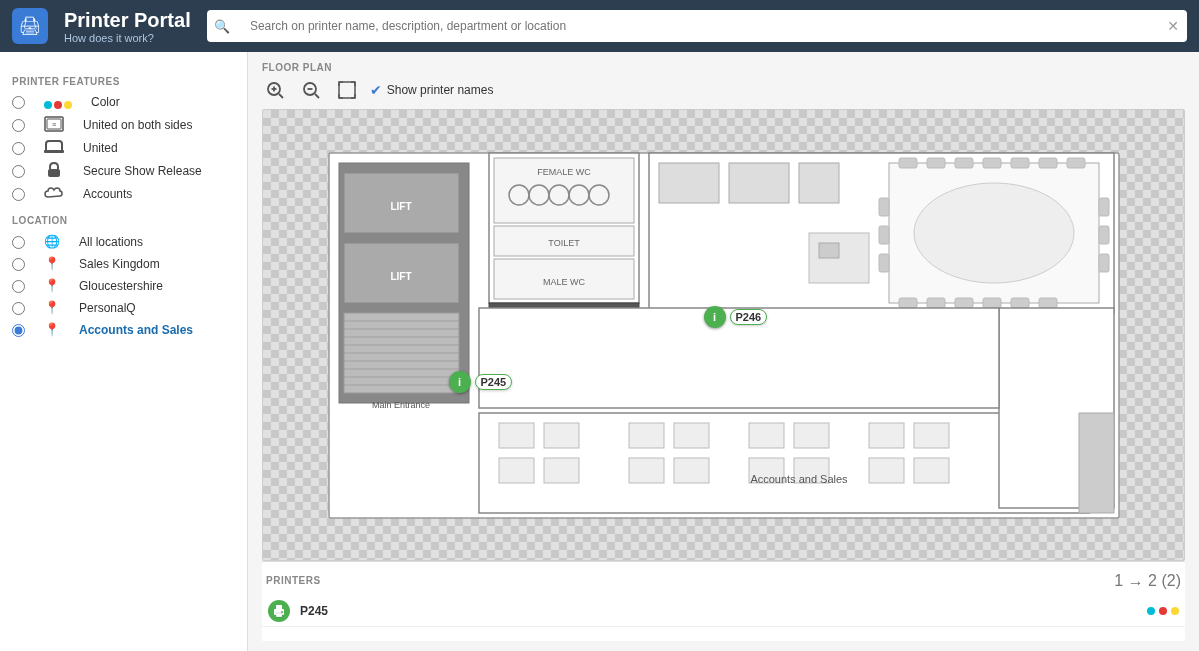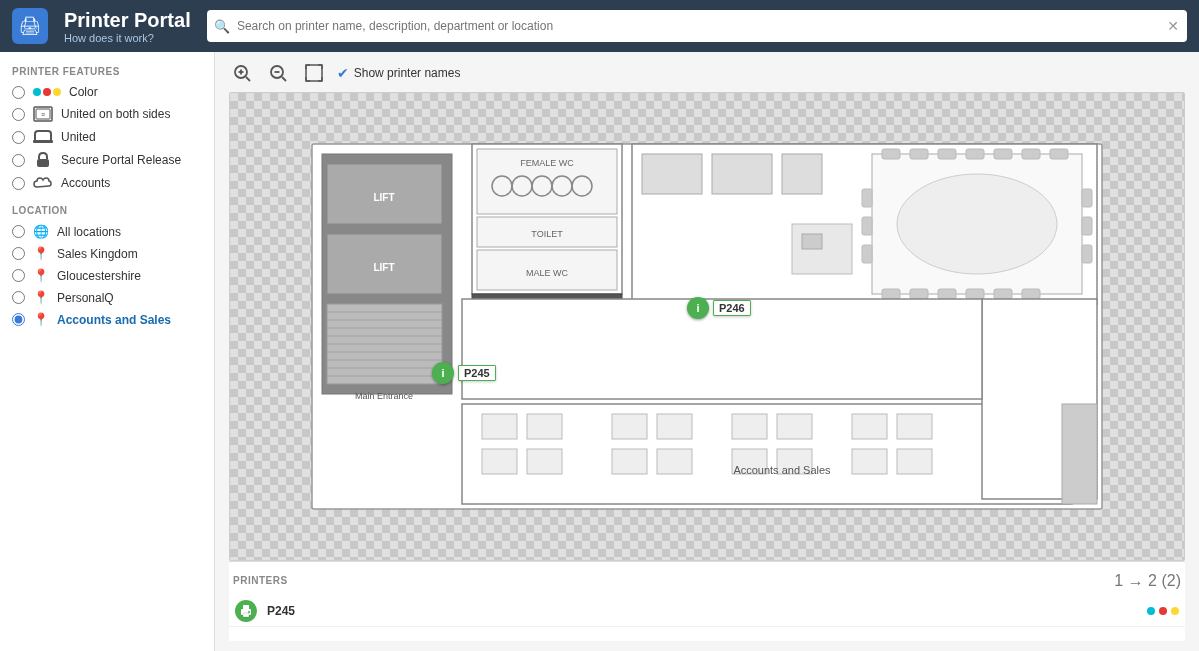--- a/index.html
+++ b/index.html
@@ -29,52 +29,52 @@
       flex: 1;
       background: white;
       border-radius: 4px;
       display: flex;
       align-items: center;
       padding: 0 8px;
       height: 32px;
       gap: 6px;
     }
     #search-bar input {
-      border: none; outline: none; flex: 1; font-size: 12px; color: #555;
+      border: none; outline: none; flex: 1; font-size: 12px; color: #555; margin-left: 13px;
     }
     #search-clear { color: #999; cursor: pointer; font-size: 14px; }
 
     
     #main {
       display: flex;
       flex: 1;
       overflow: hidden;
     }
 
     
     #sidebar {
-      width: 215px;
+      width: 248px;
       background: white;
       border-right: 1px solid #ddd;
-      padding: 14px 12px;
+      padding: 24px 12px;
       overflow-y: auto;
       flex-shrink: 0;
     }
     .section-label {
       font-size: 10px;
       font-weight: bold;
       color: #888;
       letter-spacing: 0.5px;
       margin-bottom: 8px;
       text-transform: uppercase;
     }
     .feature-item, .location-item {
       display: flex;
-      align-items: center;
-      gap: 8px;
+      align-items: flex-end;
+      gap: 19px;
       margin-bottom: 7px;
       cursor: pointer;
     }
     .feature-item input[type=radio], .location-item input[type=radio] {
       accent-color: #3a7bd5;
       cursor: pointer;
     }
     .feature-icon {
       width: 20px; height: 16px;
       display: flex; align-items: center; justify-content: center;
@@ -184,21 +184,21 @@
     .marker-icon {
       width: 22px; height: 22px; border-radius: 50%;
       background: #4caf50;
       display: flex; align-items: center; justify-content: center;
       color: white; font-size: 11px; font-weight: bold; flex-shrink: 0;
       box-shadow: 0 1px 3px rgba(0,0,0,0.4);
     }
     .marker-label {
       background: white;
       border: 1.5px solid #4caf50;
-      border-radius: 1px;
+      border-radius: 8px;
       padding: 1px 5px;
       font-size: 11px; font-weight: bold; color: #333;
       box-shadow: 0 1px 3px rgba(0,0,0,0.2);
     }
   </style>
 </head>
 <body>
 
 <div id="header">
   <div id="app-logo">🖨</div>
@@ -252,21 +252,21 @@
     </div>
 
     <div class="feature-item">
       <input type="radio" name="feature" style="">
       <div class="feature-icon">
         <svg width="14" height="16" viewBox="0 0 14 16">
           <rect x="1" y="7" width="12" height="8" rx="2" fill="#555"></rect>
           <path d="M3 7 V5 Q3 1 7 1 Q11 1 11 5 V7" fill="none" stroke="#555" stroke-width="2"></path>
         </svg>
       </div>
-      <span class="feature-label">Secure Portal Release</span>
+      <span class="feature-label">Secure Show Release</span>
     </div>
 
     <div class="feature-item">
       <input type="radio" name="feature" style="">
       <div class="feature-icon">
         <svg width="20" height="14" viewBox="0 0 20 14">
           <path d="M4 11 Q1 11 1 8 Q1 5 4 5 Q4 2 7 2 Q9 2 10 4 Q11 2 13 2 Q16 2 16 5 Q18 5 18 7.5 Q18 10 16 10 L4 11 Z" fill="none" stroke="#555" stroke-width="1.5"></path>
         </svg>
       </div>
       <span class="feature-label">Accounts</span>
@@ -301,20 +301,21 @@
 
     <div class="location-item active">
       <input type="radio" name="location" checked="" style="">
       <span class="location-icon" style="color:#1a6cae;">📍</span>
       <span class="feature-label">Accounts and Sales</span>
     </div>
   </div>
 
   <div id="content">
     <div id="floorplan-section">
+      <div id="floorplan-label">FLOOR PLAN</div>
 
       <div id="floorplan-toolbar">
         <button class="toolbar-btn" title="Zoom in">
           <svg width="18" height="18" viewBox="0 0 18 18">
             <circle cx="8" cy="8" r="6" fill="none" stroke="#555" stroke-width="1.8"></circle>
             <line x1="5.5" y1="8" x2="10.5" y2="8" stroke="#555" stroke-width="1.8"></line>
             <line x1="8" y1="5.5" x2="8" y2="10.5" stroke="#555" stroke-width="1.8"></line>
             <line x1="13" y1="13" x2="17" y2="17" stroke="#555" stroke-width="1.8"></line>
           </svg>
         </button>

